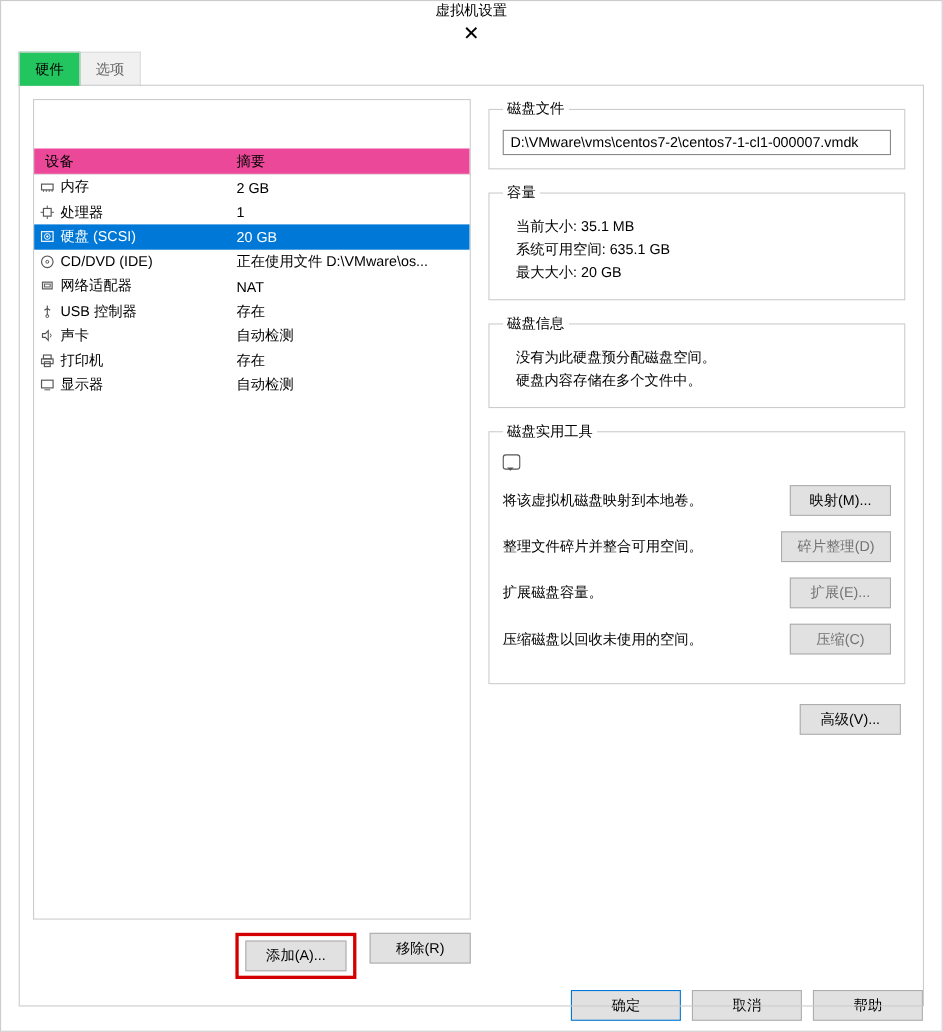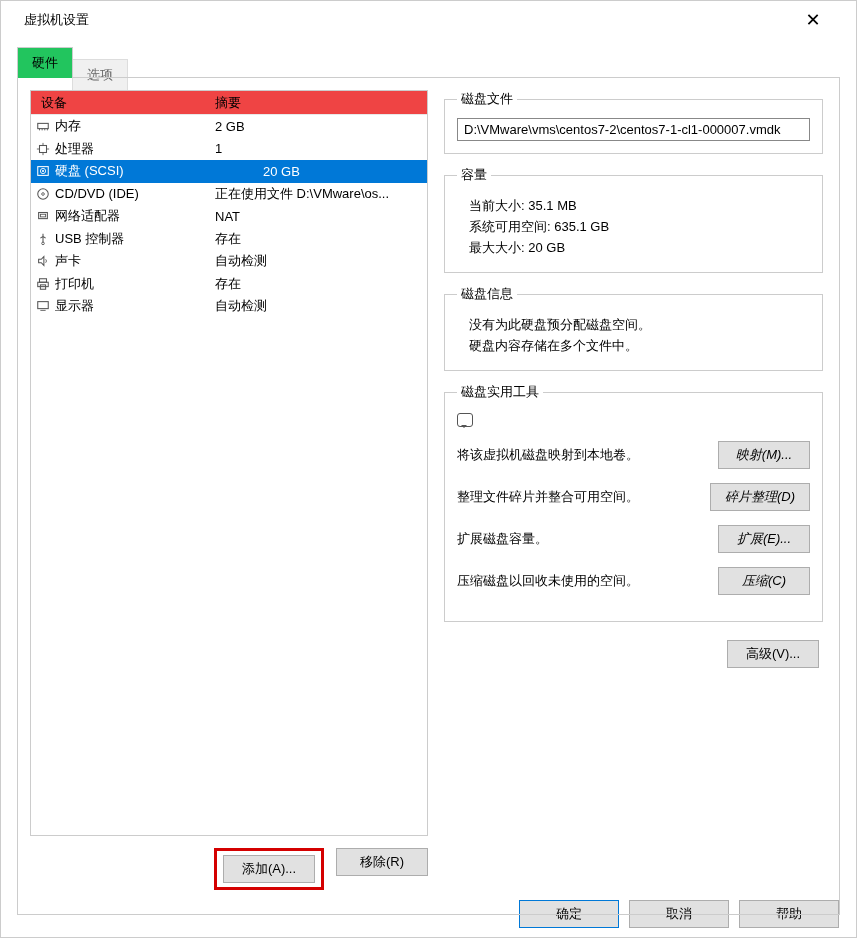--- a/index.html
+++ b/index.html
@@ -13,20 +13,21 @@
     height: 938px;
     overflow: hidden;
     border: 1px solid #ccc;
   }
   .titlebar {
     height: 38px;
     display: flex;
     align-items: center;
     padding: 0 23px;
     font-size: 13px;
+    flex-direction: column;
   }
   .titlebar .title { flex: 1; }
   .titlebar .close-x {
     font-size: 18px;
     font-weight: 300;
     width: 40px;
     text-align: center;
     cursor: default;
   }
   .content {
@@ -43,21 +44,21 @@
     border-bottom: none;
     background: #fff;
     margin-right: -1px;
     cursor: default;
     position: relative;
     z-index: 2;
   }
   .tab.inactive {
     background: #f0f0f0;
     color: #666;
-    top: 12px;
+    top: 0;
     border-color: #ddd;
     z-index: 0;
   }
   .tab.active {
     border-top: 1px solid #ccc;
     background: #22c55e;
   }
   .tab-panel {
     border: 1px solid #ccc;
     border-top: 1px solid #ccc;
@@ -81,31 +82,31 @@
     flex-direction: column;
     overflow: hidden;
   }
   .hw-header, .hw-row {
     display: flex;
     align-items: center;
     height: 22.5px;
     padding-left: 4px;
   }
   .hw-header {
-    background: #ef4444;
+    background: #ec4899;
     color: #000;
     border-bottom: 1px solid #e8e8e8;
     height: 24px;
+    margin-top: 44px;
   }
   .col-device { width: 180px; display: flex; align-items: center; gap: 4px; }
   .col-summary { flex: 1; overflow: hidden; white-space: nowrap; text-overflow: ellipsis; }
   .hw-row.selected {
     background: #0078d7;
     color: #fff;
-    gap: 48px;
   }
   .hw-icon {
     width: 16px;
     height: 16px;
     display: inline-flex;
     align-items: center;
     justify-content: center;
     flex-shrink: 0;
   }
   .hw-icon svg { width: 14px; height: 14px; }
@@ -123,21 +124,21 @@
     height: 28px;
     min-width: 92px;
     background: #e1e1e1;
     border: 1px solid #adadad;
     cursor: default;
     padding: 0 14px;
   }
   button.win-btn.default-btn {
     border: 1.5px solid #0078d7;
   }
-  button.win-btn:disabled { color: #000000; }
+  button.win-btn:disabled { color: #737373; }
   .highlight-box {
     border: 3px solid #d40000;
     padding: 4px 6px;
     display: inline-flex;
   }
   .right-pane {
     flex: 1;
     padding: 0 4px;
     display: flex;
     flex-direction: column;
@@ -160,21 +161,21 @@
     overflow: hidden;
     background: #fff;
   }
   .cap-line { margin: 3px 12px; }
   .util-row {
     display: flex;
     align-items: center;
     margin: 14px 0;
   }
   .util-row .txt { flex: 1; }
-  .util-row button.win-btn { min-width: 92px; font-style: italic; }
+  .util-row button.win-btn { min-width: 92px; }
   .info-icon-row {
     display: flex;
     align-items: flex-start;
     gap: 8px;
     margin-bottom: 6px;
   }
   .info-icon-row .bubble {
     width: 16px; height: 14px;
     border: 1.5px solid #555;
     border-radius: 3px;

